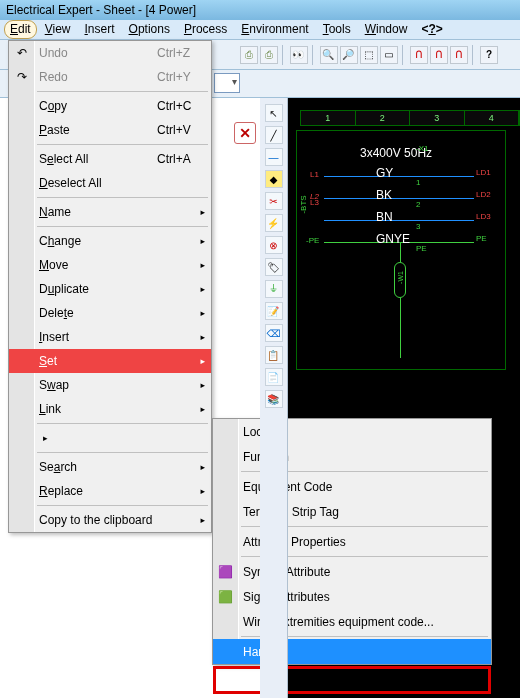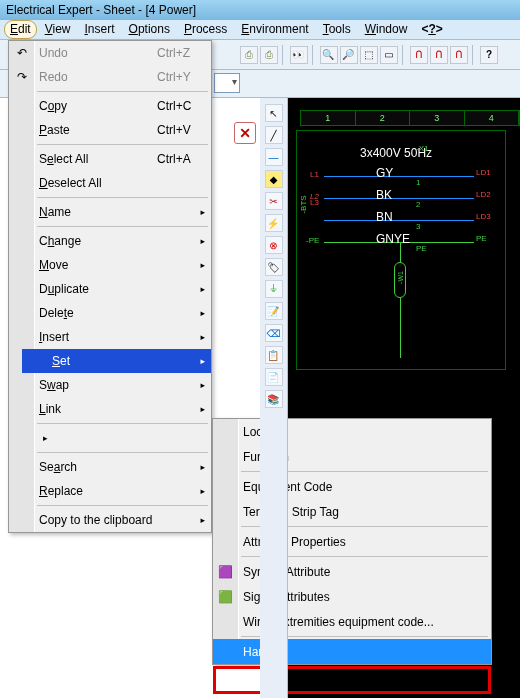--- a/index.html
+++ b/index.html
@@ -30,21 +30,21 @@
   .combo::after { content: "▾"; position: absolute; right: 2px; top: 2px; font-size: 10px; color: #555; }
 
   
   .menu { position: absolute; left: 8px; top: 40px; width: 204px; background: #f0f0f0; border: 1px solid #979797; box-shadow: 2px 2px 4px rgba(0,0,0,.25); }
   .menu .gutter { position: absolute; left: 0; top: 0; bottom: 0; width: 26px; background: #e4e4e4; border-right: 1px solid #fff; }
   .menu-item { position: relative; height: 24px; display: flex; align-items: center; padding-left: 30px; padding-right: 6px; }
   .menu-item .label { flex: 1; }
   .menu-item .short { color: #000; font-size: 12px; min-width: 48px; text-align: left; }
   .menu-item .sub { font-size: 9px; color: #000; margin-left: 4px; }
   .menu-item.disabled .label, .menu-item.disabled .short { color: #888; }
-  .menu-item.selected { background: #1d4ed8; color: #fff; margin-left: 13px; }
+  .menu-item.selected { background: #ef4444; color: #fff; }
   .menu-item.selected .sub { color: #fff; }
   .menu-item .icon { position: absolute; left: 5px; width: 16px; text-align: center; }
   .menu-sep { height: 1px; margin: 2px 3px 2px 28px; background: #c0c0c0; }
 
   
   .submenu { position: absolute; left: 212px; top: 418px; width: 280px; background: #f0f0f0; border: 1px solid #979797; box-shadow: 2px 2px 4px rgba(0,0,0,.25); }
   .submenu .gutter { position: absolute; left: 0; top: 0; bottom: 0; width: 26px; background: #e4e4e4; border-right: 1px solid #fff; }
   .submenu .menu-item { height: 25px; }
   .submenu .menu-item.hilite { background: #1e90ff; color: #fff; }
   .red-frame { position: absolute; border: 3px solid #e00000; pointer-events: none; }

